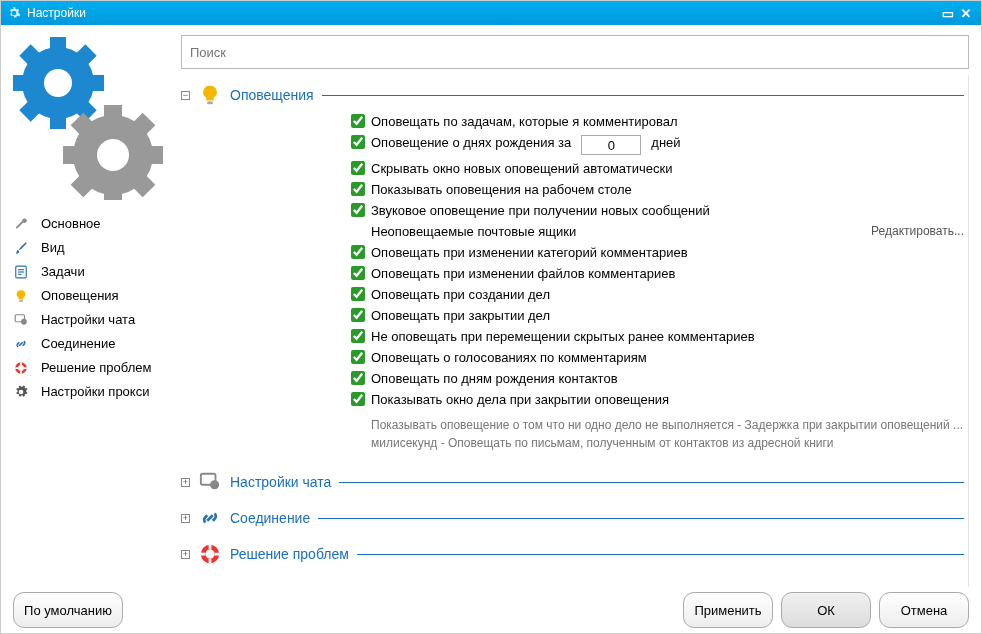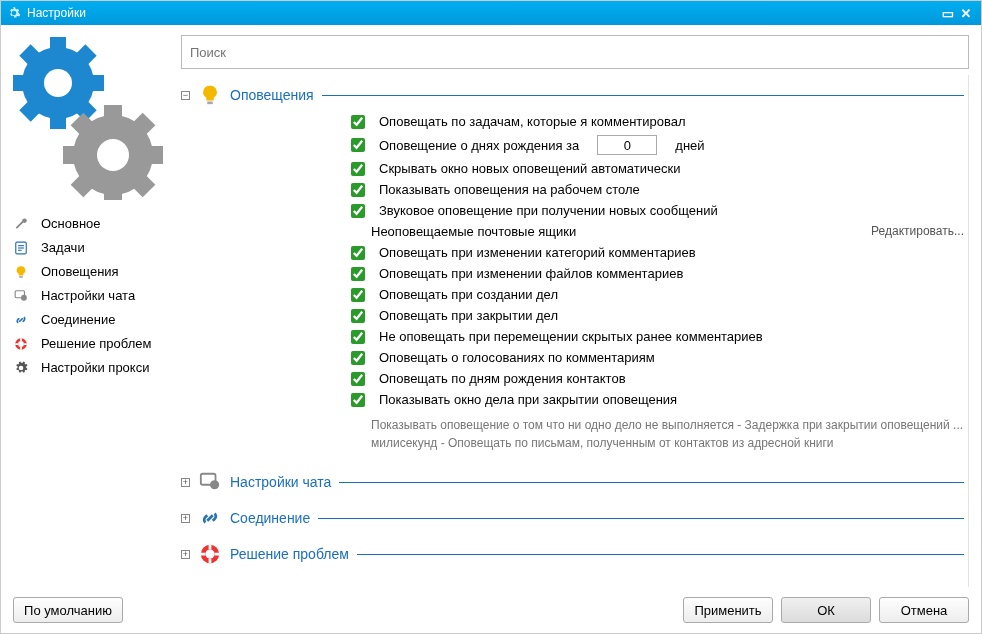--- a/index.html
+++ b/index.html
@@ -16,31 +16,31 @@
 .nav-row .ic { width: 16px; height: 16px; display:flex; align-items:center; justify-content:center; flex-shrink:0; }
 .content { flex: 1; display: flex; flex-direction: column; min-width: 0; }
 .searchbox { height: 26px; border: 1px solid #bbb; padding: 16px 8px; font-size: 13px; color: #555; width: 100%; }
 .scroll { flex: 1; overflow-y: auto; border-right: 1px solid #e3e3e3; padding-right: 4px; margin-top: 6px; }
 .section-head { display: flex; align-items: center; gap: 8px; padding: 8px 0 4px 0; }
 .section-head .expander { width: 9px; height: 9px; border: 1px solid #888; font-size: 9px; line-height: 7px; text-align: center; color: #555; cursor: pointer; background:#fff; }
 .section-head .sicon { width: 24px; height: 24px; display:flex; align-items:center; justify-content:center; }
 .section-head .stitle { color: #1a6fbf; font-size: 14px; }
 .section-head .sline { flex:1; height:1px; background:#1a6fbf; }
 .opts { margin-left: 170px; font-size: 13px; }
-.opt-row { display: flex; align-items: center; padding: 3px 0; gap: 14px; }
+.opt-row { display: flex; padding: 3px 0; gap: 6px; }
 .opt-row input[type=checkbox]{ accent-color: #2a9b2a; width:14px; height:14px; }
 .opt-row .numfield { width: 60px; border: 1px solid #aaa; text-align: center; font-size: 13px; height: 20px; margin: 0 4px; }
 .unmon { display:flex; padding:3px 0; }
 .unmon .lbl { margin-left: 20px; flex:1; }
 .unmon .edit { color: #555; cursor:pointer; font-size: 12px; }
 .footnote { color: #777; font-size: 12px; padding: 6px 0 10px 20px; line-height: 18px; }
 .section-head.collapsed .stitle { color:#1a6fbf; }
 .footer { position: absolute; bottom: 0; left: 0; right: 0; height: 46px; padding: 8px 12px; display:flex; align-items:center; gap:8px; background:#fff; }
 .footer .spacer { flex:1; }
-.btn { min-width: 90px; height: 26px; border: 1px solid #aaa; background: linear-gradient(#fefefe,#ededed); font-size: 13px; cursor: pointer; border-radius: 3px; }
+.btn { min-width: 90px; height: 36px; border: 1px solid #aaa; background: linear-gradient(#fefefe,#ededed); font-size: 13px; cursor: pointer; border-radius: 11px; }
 .btn.primary { background: linear-gradient(#f0f0f0,#dcdcdc); }
 .btn.default-btn { min-width: 110px; }
 ::-webkit-scrollbar { width: 14px; }
 ::-webkit-scrollbar-track { background: #f4f4f4; }
 ::-webkit-scrollbar-thumb { background: #ccc; border: 2px solid #f4f4f4; border-radius: 7px; }
 </style>
 </head>
 <body>
 
 <div class="titlebar">
@@ -86,20 +86,28 @@
         <span class="ic">
             <svg width="14" height="14" viewBox="0 0 24 24">
               <path fill="#888" d="M22 6a4 4 0 01-6 3.5L5 20l-2-2L14 7A4 4 0 1122 6z"></path>
             </svg>
           </span>
         <span>Основное</span>
       </div>
       <div class="nav-row">
         <span class="ic">
             <svg width="14" height="14" viewBox="0 0 24 24">
+              <path fill="#2a72b5" d="M20 2l2 2-10 10-4 2 2-4L20 2zM6 16c2 0 3 1 3 3s-3 3-6 3c2-1 1-6 3-6z"></path>
+            </svg>
+          </span>
+        <span>Вид</span>
+      </div>
+      <div class="nav-row">
+        <span class="ic">
+            <svg width="14" height="14" viewBox="0 0 24 24">
               <rect x="3" y="2" width="18" height="20" rx="2" fill="none" stroke="#2a72b5" stroke-width="2"></rect>
               <line x1="7" y1="8" x2="17" y2="8" stroke="#2a72b5" stroke-width="2"></line>
               <line x1="7" y1="12" x2="17" y2="12" stroke="#2a72b5" stroke-width="2"></line>
               <line x1="7" y1="16" x2="13" y2="16" stroke="#2a72b5" stroke-width="2"></line>
             </svg>
           </span>
         <span>Задачи</span>
       </div>
       <div class="nav-row">
         <span class="ic">

